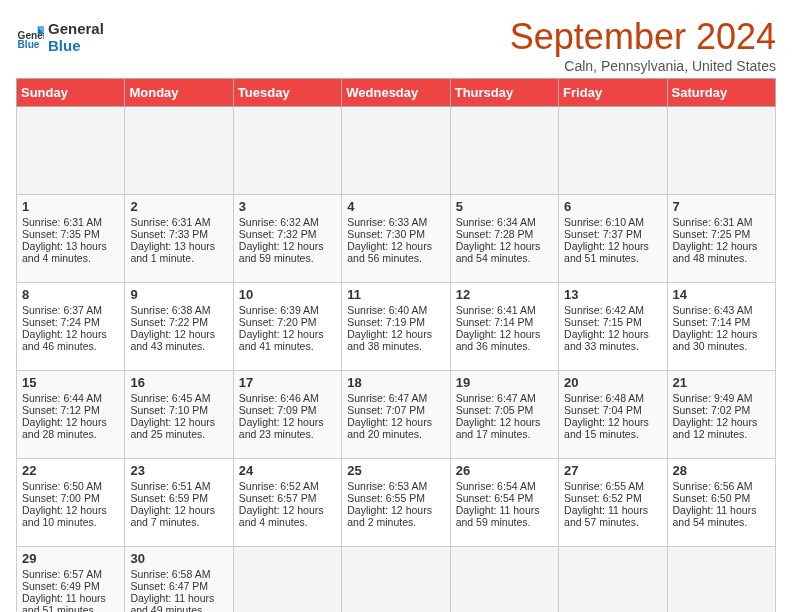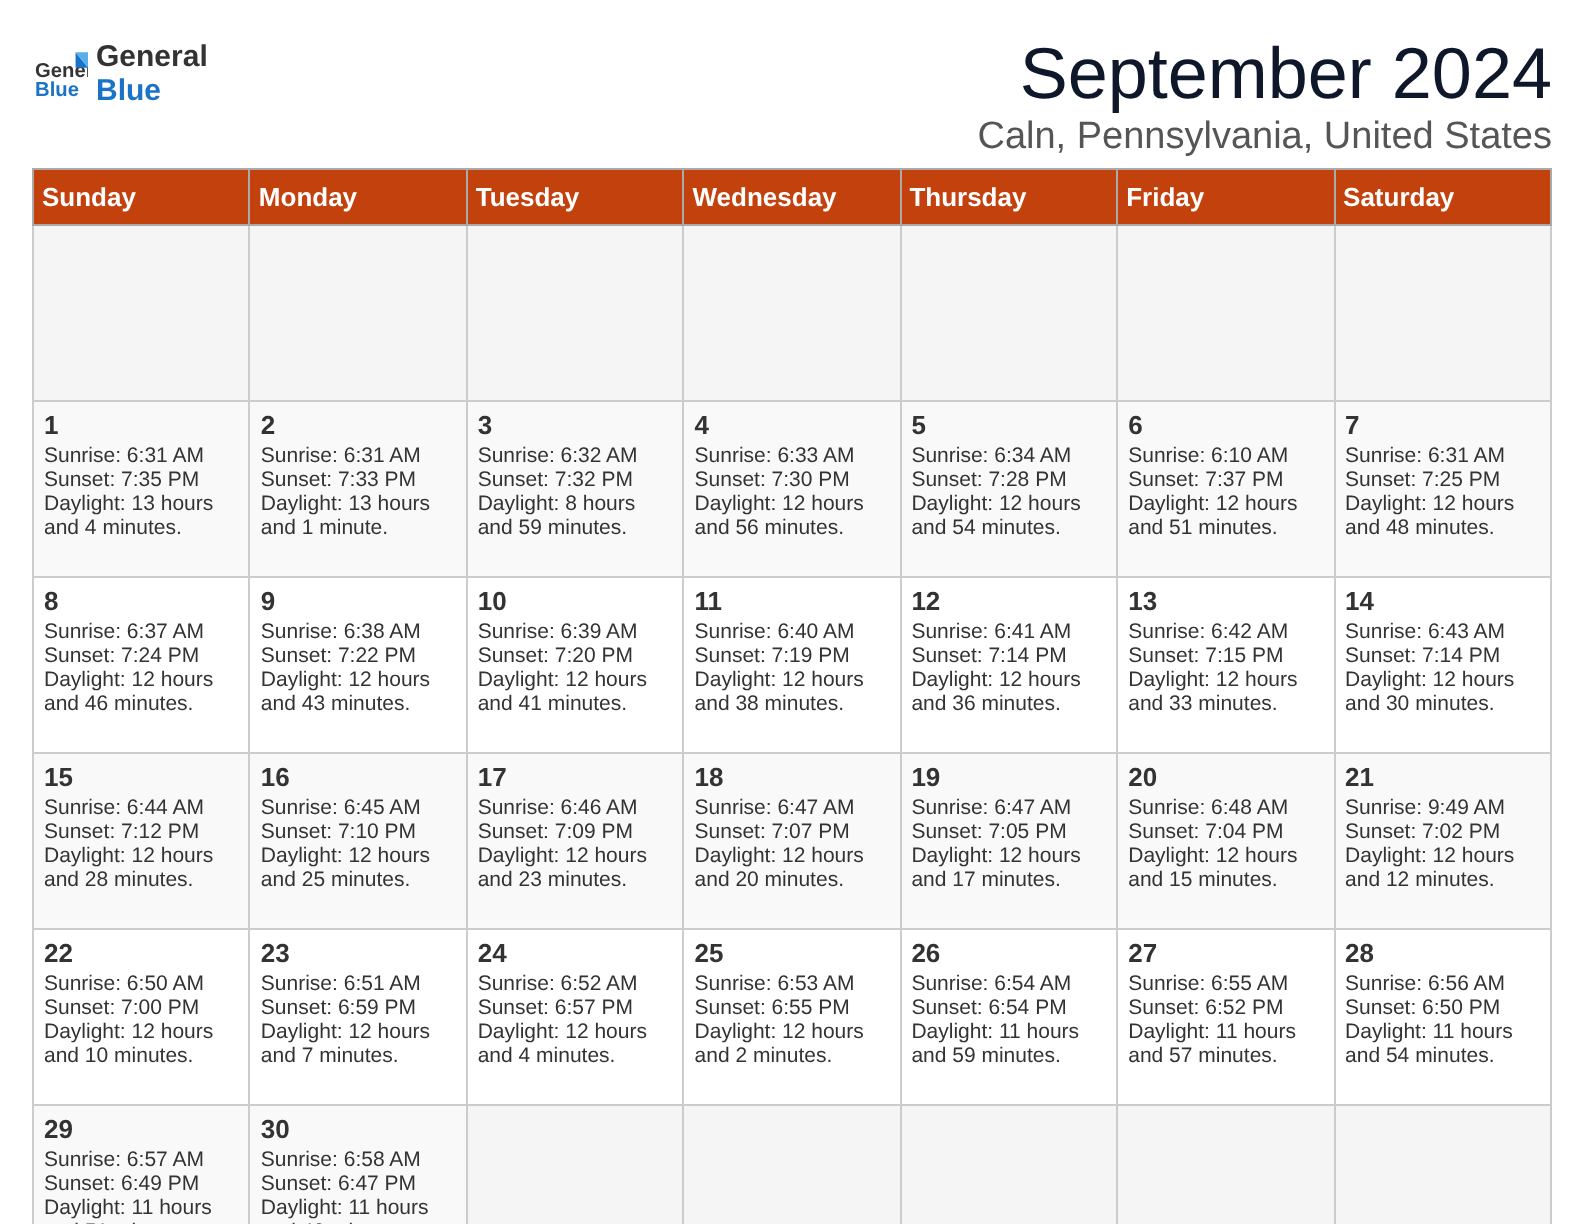--- a/index.html
+++ b/index.html
@@ -25,33 +25,33 @@
     .logo-icon {
       width: 28px;
       height: 28px;
     }
     .title-area {
       text-align: right;
     }
     .month-title {
       font-size: 36px;
       font-weight: normal;
-      color: #0f172a;
+      color: #c2410c;
     }
     .location {
-      font-size: 19px;
+      font-size: 14px;
       color: #555;
     }
     table {
       width: 100%;
       border-collapse: collapse;
       table-layout: fixed;
     }
     th {
-      background: #c2410c;
+      background: #ef4444;
       color: #fff;
       font-size: 13px;
       font-weight: bold;
       padding: 6px 4px;
       text-align: left;
       border: 1px solid #aaa;
     }
     td {
       vertical-align: top;
       border: 1px solid #ccc;
@@ -128,21 +128,21 @@
         <td>
           <span class="day-num">2</span>
           <div>Sunrise: 6:31 AM</div>
           <div>Sunset: 7:33 PM</div>
           <div>Daylight: 13 hours and 1 minute.</div>
         </td>
         <td>
           <span class="day-num">3</span>
           <div>Sunrise: 6:32 AM</div>
           <div>Sunset: 7:32 PM</div>
-          <div>Daylight: 8 hours and 59 minutes.</div>
+          <div>Daylight: 12 hours and 59 minutes.</div>
         </td>
         <td>
           <span class="day-num">4</span>
           <div>Sunrise: 6:33 AM</div>
           <div>Sunset: 7:30 PM</div>
           <div>Daylight: 12 hours and 56 minutes.</div>
         </td>
         <td>
           <span class="day-num">5</span>
           <div>Sunrise: 6:34 AM</div>

